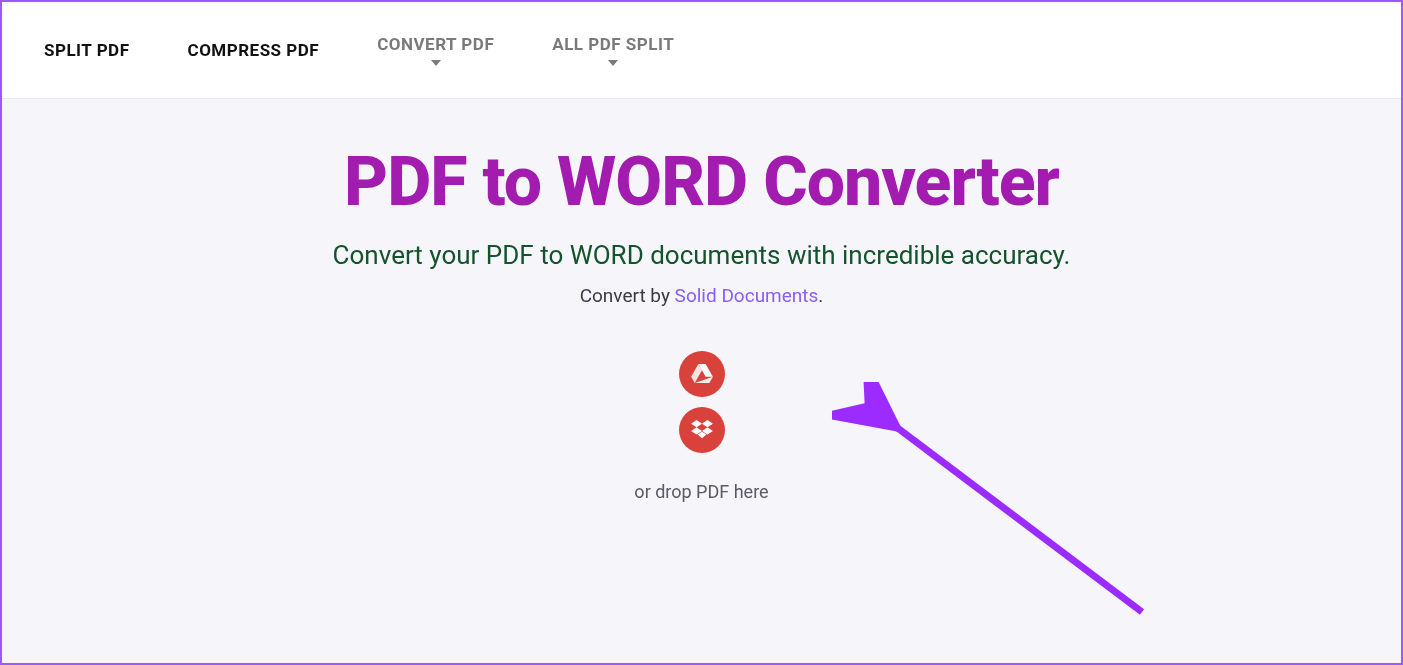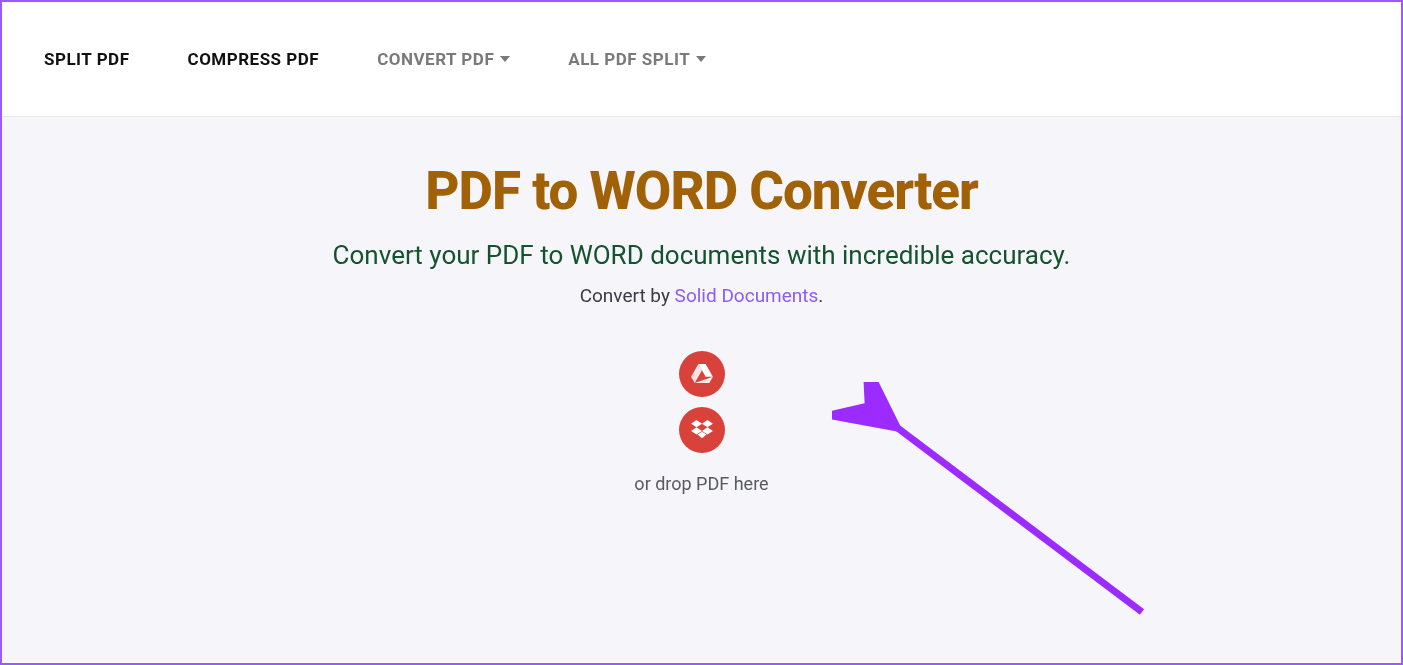--- a/index.html
+++ b/index.html
@@ -16,53 +16,54 @@
     height: 665px;
     border: 2px solid #9b59ff;
     background: #f6f5fa;
     position: relative;
   }
   .topnav {
     background: #ffffff;
     height: 82px;
     display: flex;
     align-items: center;
-    padding: 16px 42px;
+    padding: 7px 42px;
     gap: 58px;
     box-shadow: 0 1px 0 rgba(0,0,0,0.05);
   }
   .nav-item {
     font-size: 17px;
     font-weight: 700;
     letter-spacing: 0.5px;
     color: #111111;
     cursor: pointer;
     display: flex;
     align-items: center;
     gap: 6px;
   }
   .nav-item.muted {
     color: #7a7a7a;
+    flex-direction: column;
   }
   .caret {
     width: 0;
     height: 0;
     border-left: 5px solid transparent;
     border-right: 5px solid transparent;
     border-top: 6px solid #7a7a7a;
     display: inline-block;
   }
   .content {
     text-align: center;
     padding-top: 44px;
   }
   .title {
-    font-size: 53px;
+    font-size: 68px;
     font-weight: 800;
-    color: #a16207;
+    color: #a21caf;
     margin: 0;
     letter-spacing: -1px;
   }
   .subtitle {
     font-size: 26px;
     color: #14532d;
     margin: 18px 0 0 0;
     font-weight: 400;
   }
   .powered {
@@ -104,21 +105,21 @@
     background: #d9423a;
     display: flex;
     align-items: center;
     justify-content: center;
     cursor: pointer;
   }
   .round-btn svg { display: block; }
   .drop-text {
     font-size: 18px;
     color: #5a5a64;
-    margin-top: 20px;
+    margin-top: 28px;
   }
   .arrow-annot {
     position: absolute;
     left: 830px;
     top: 380px;
     pointer-events: none;
   }
 </style>
 </head>
 <body>

